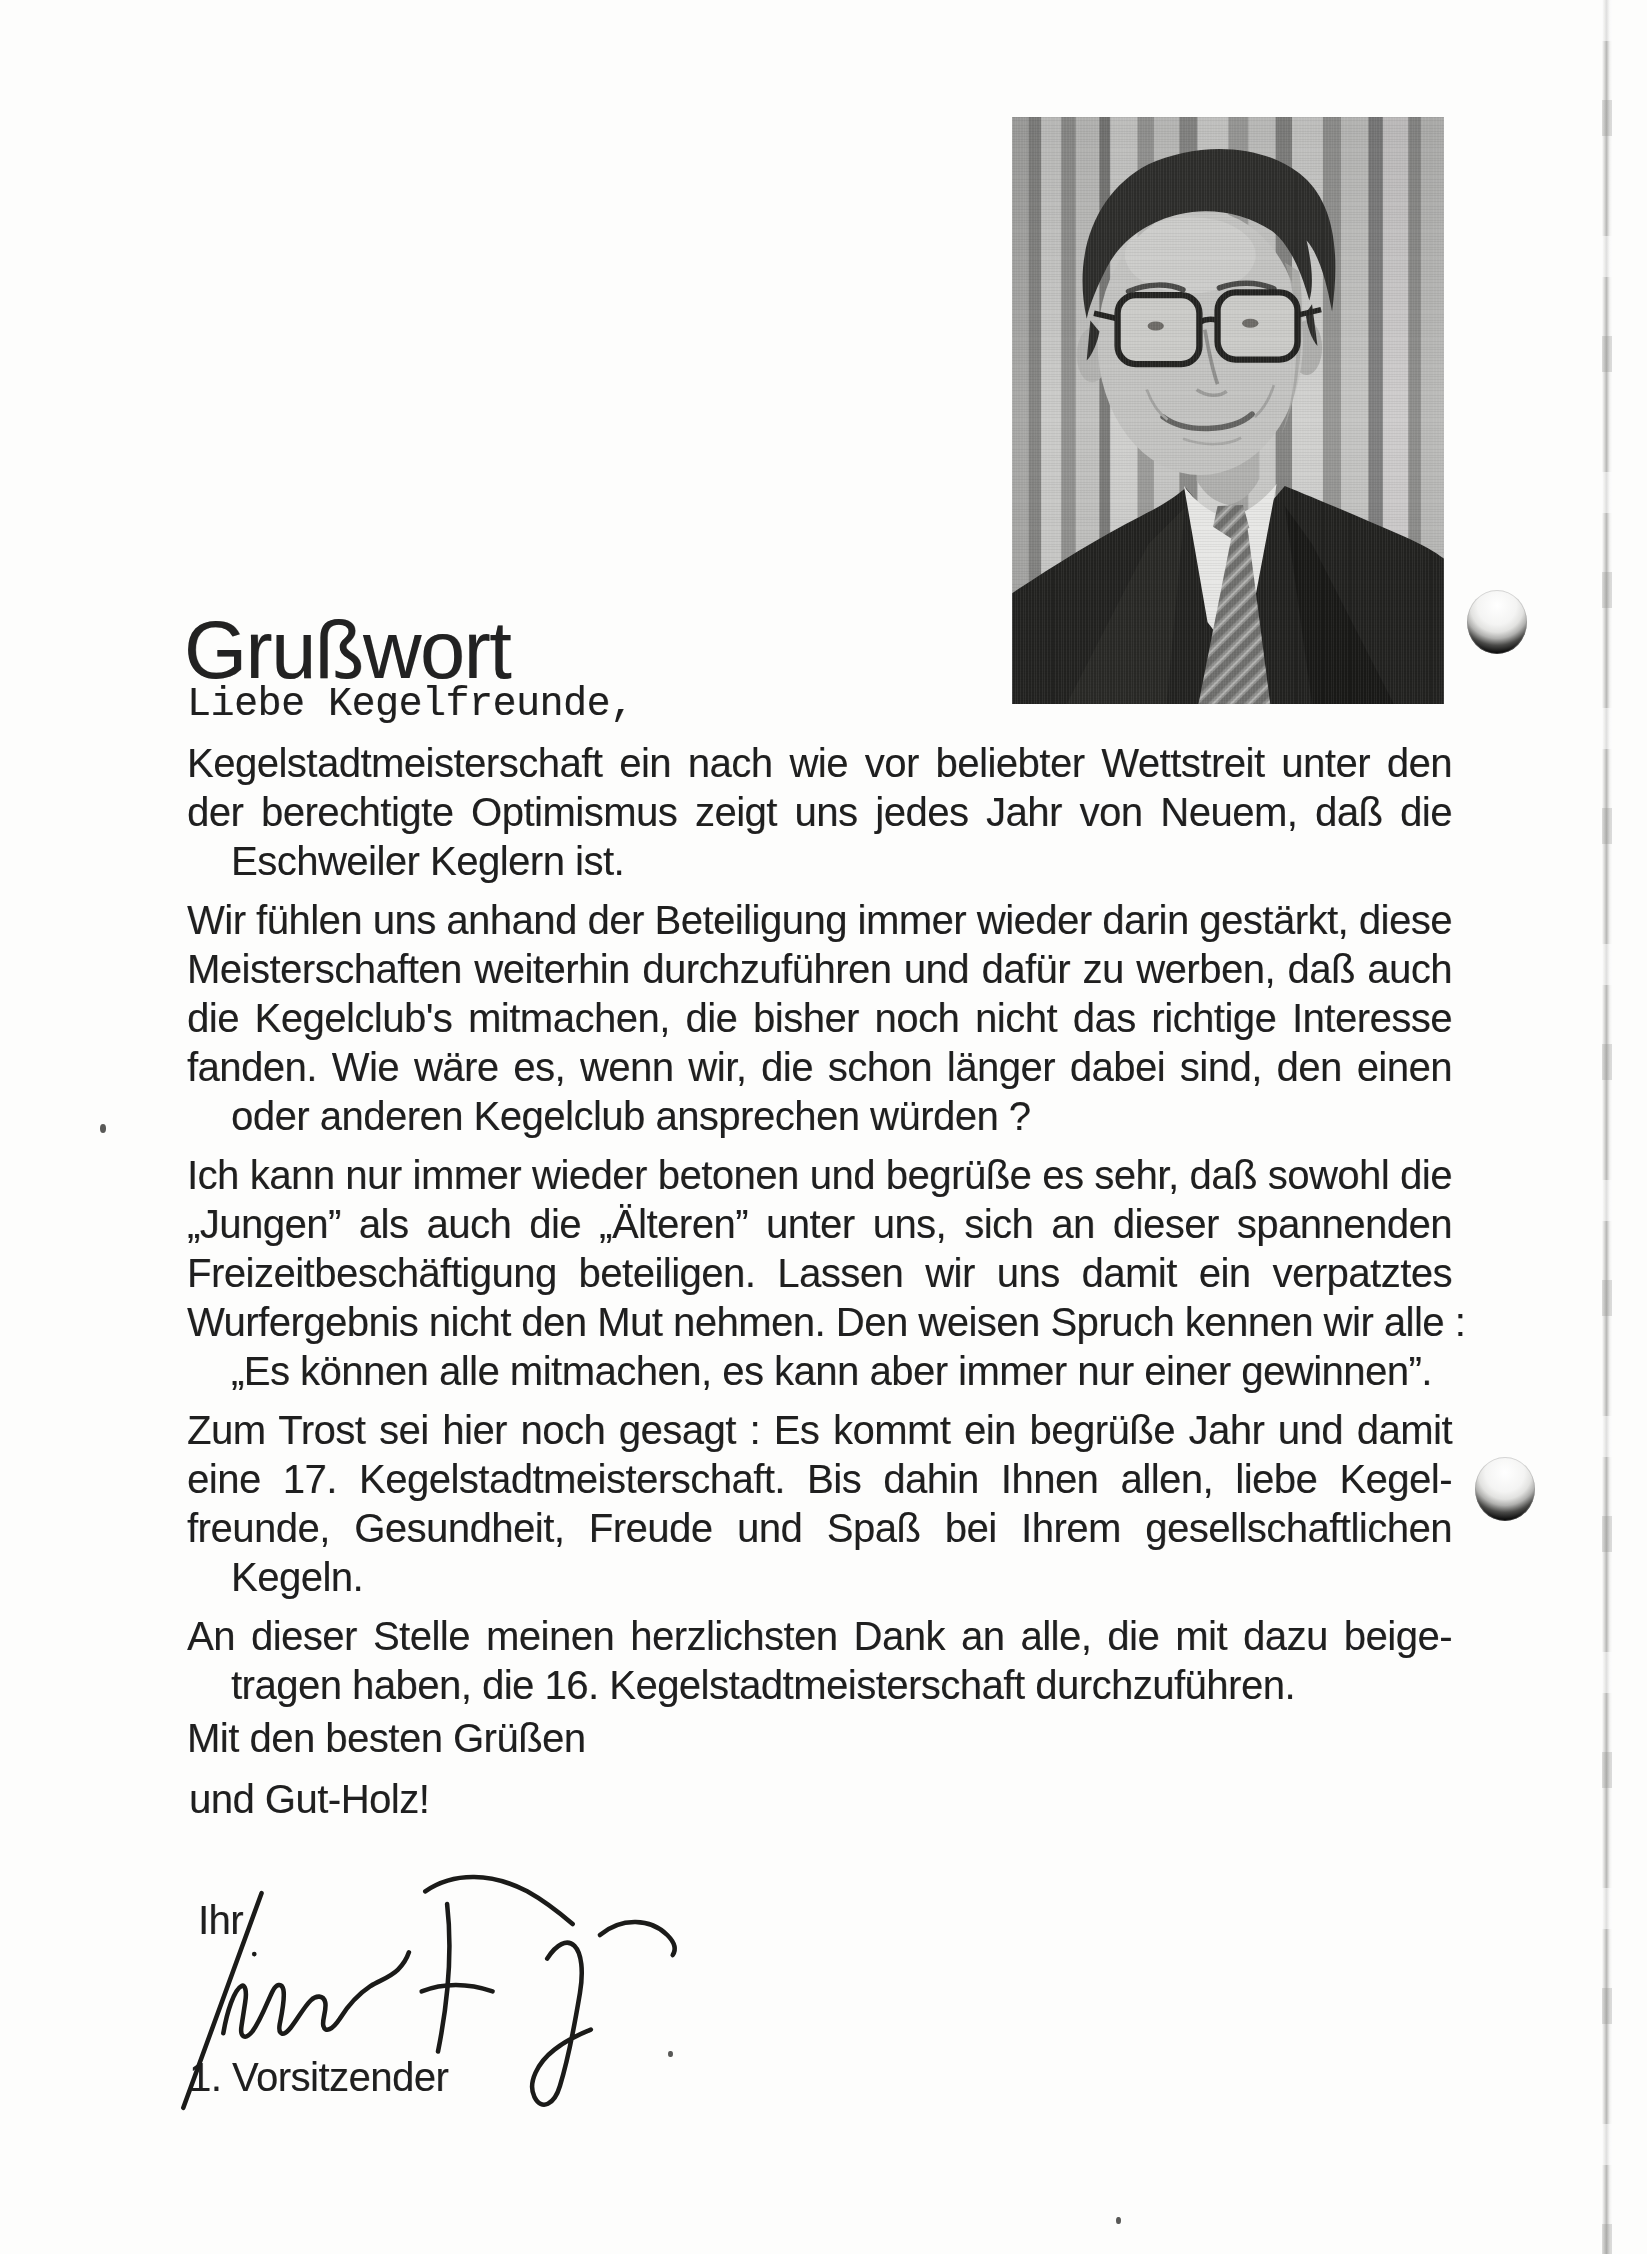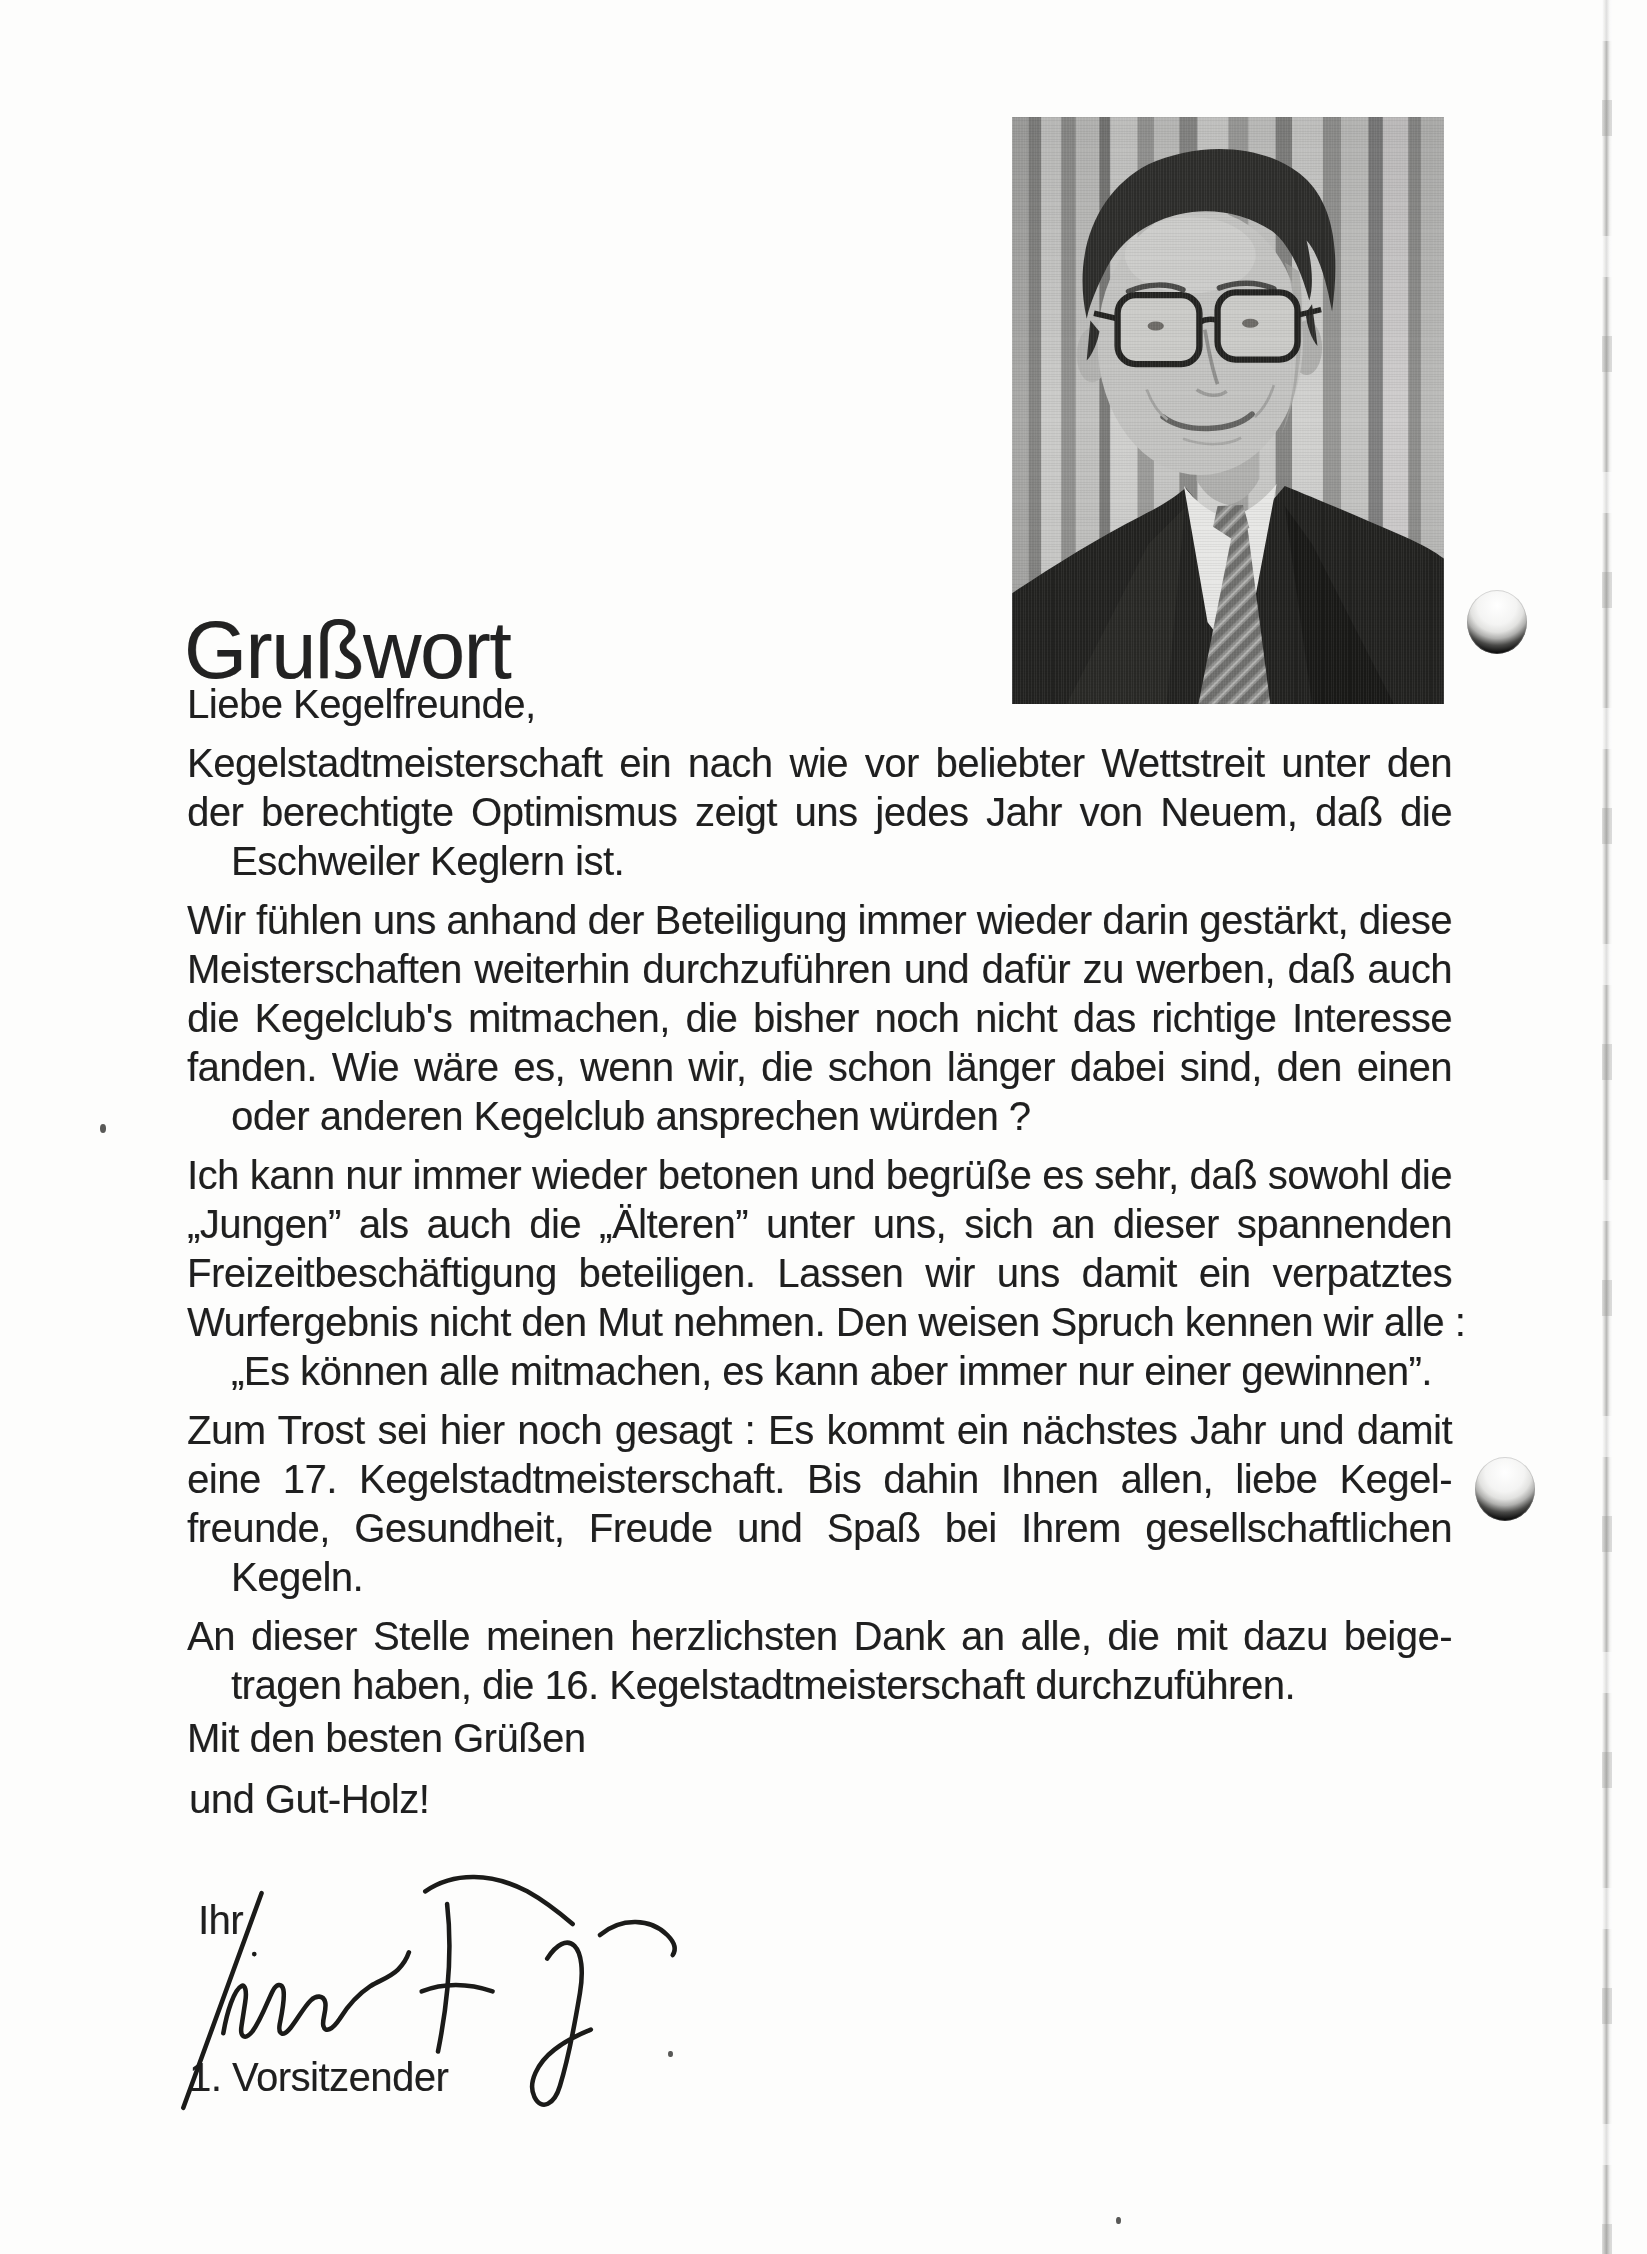--- a/index.html
+++ b/index.html
@@ -14,21 +14,21 @@
   }
   .doc-text{ text-shadow:0.4px 0.4px 0.6px rgba(40,40,40,0.38); }
 
   .title{
     position:absolute;left:184px;top:551px;
     font-size:81px;line-height:91px;font-weight:400;
     letter-spacing:-1.4px;color:#222;
   }
   .salutation{
     position:absolute;left:187px;top:680px;
-    font-size:40px;line-height:49px;letter-spacing:-0.5px;
+    font-size:40px;line-height:49px;letter-spacing:-0.5px;font-family:Liberation Mono, monospace;
   }
   .body-paragraphs{
     position:absolute;left:187px;top:739px;width:1265px;
     font-size:40px;letter-spacing:-0.5px;
   }
   .para{margin:0 0 10px 0;}
   .line{
     line-height:49px;height:49px;
     text-align:justify;text-align-last:justify;
     white-space:nowrap;
@@ -195,21 +195,21 @@
         <div class="line plast">oder anderen Kegelclub ansprechen würden ?</div>
       </div>
       <div class="para">
         <div class="line">Ich kann nur immer wieder betonen und begrüße es sehr, daß sowohl die</div>
         <div class="line">„Jungen” als auch die „Älteren” unter uns, sich an dieser spannenden</div>
         <div class="line">Freizeitbeschäftigung beteiligen. Lassen wir uns damit ein verpatztes</div>
         <div class="line">Wurfergebnis nicht den Mut nehmen. Den weisen Spruch kennen wir alle :</div>
         <div class="line plast">„Es können alle mitmachen, es kann aber immer nur einer gewinnen”.</div>
       </div>
       <div class="para">
-        <div class="line">Zum Trost sei hier noch gesagt : Es kommt ein nächstes Jahr und damit</div>
+        <div class="line">Zum Trost sei hier noch gesagt : Es kommt ein begrüße Jahr und damit</div>
         <div class="line">eine 17. Kegelstadtmeisterschaft. Bis dahin Ihnen allen, liebe Kegel-</div>
         <div class="line">freunde, Gesundheit, Freude und Spaß bei Ihrem gesellschaftlichen</div>
         <div class="line plast">Kegeln.</div>
       </div>
       <div class="para">
         <div class="line">An dieser Stelle meinen herzlichsten Dank an alle, die mit dazu beige-</div>
         <div class="line plast">tragen haben, die 16. Kegelstadtmeisterschaft durchzuführen.</div>
       </div>
     </div>
   <div class="closing-1 doc-text">Mit den besten Grüßen</div>

